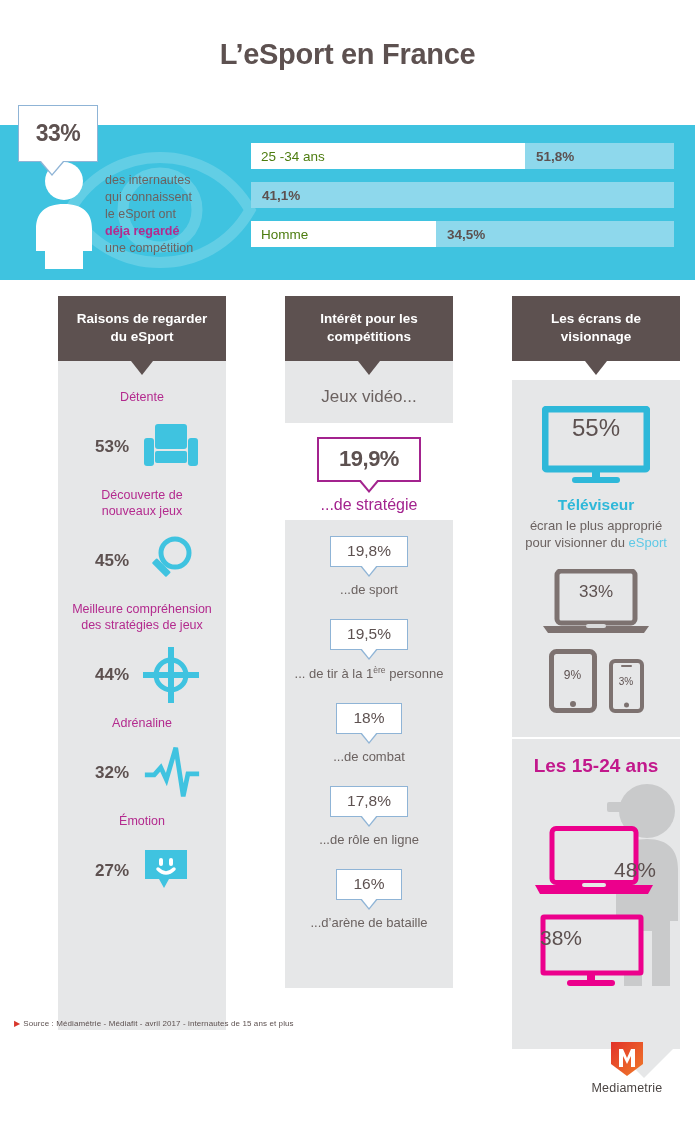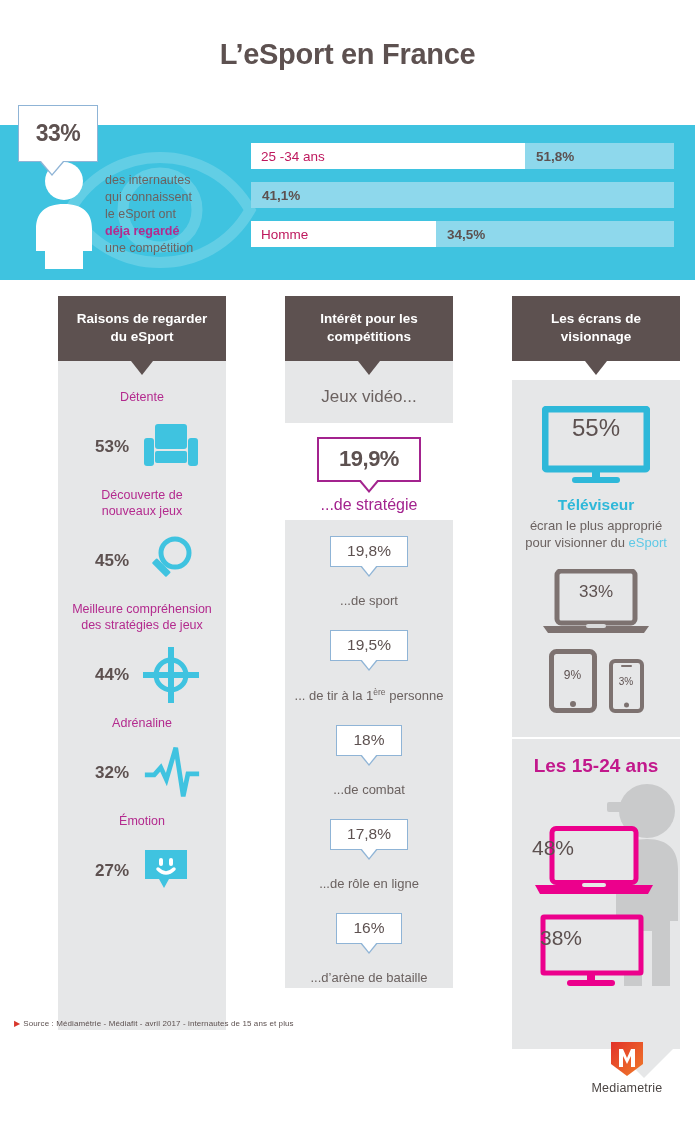--- a/index.html
+++ b/index.html
@@ -58,21 +58,21 @@
   
   .bars { position:absolute; left:251px; top:18px; width:423px; }
   .barrow {
     position: relative; height: 26px; margin-bottom: 13px;
     background: #8ed8ec;
     display:flex; align-items:center;
   }
   .barrow .fill {
     height: 26px; background:#ffffff;
     display:flex; align-items:center; padding-left:10px;
-    font-size:13.5px; color:#be185d;
+    font-size:13.5px; color:#4d7c0f;
   }
   .barrow .pct {
     font-size: 13.5px; font-weight: bold; color:#5d5150;
     padding-left: 11px;
   }
 
   
   .cols { position:absolute; top:296px; left:0; width:695px; }
   .col { position:absolute; top:0; width:212px;padding-left:44px; }
   .col.c1 { left: 14px; }
@@ -132,21 +132,21 @@
   .tag-sm:after{
     content:""; position:absolute; left:50%; margin-left:-8px; bottom:-9px;
     width:0;height:0;border-left:8px solid transparent;border-right:8px solid transparent;
     border-top:10px solid #fff;
   }
   .tag-sm:before{
     content:""; position:absolute; left:50%; margin-left:-9px; bottom:-11px;
     width:0;height:0;border-left:9px solid transparent;border-right:9px solid transparent;
     border-top:11px solid #8fb4d6;
   }
-  .tag-cap-sm { margin-top:26px; font-size:13px; color:#6b6260; }
+  .tag-cap-sm { margin-top:15px; font-size:13px; color:#6b6260; }
   .tag-cap-sm sup { font-size:8.5px; vertical-align: super;}
 
   
   .rbody { background:#e6e7e8; padding:18px 0 0; text-align:center; position:relative;margin-top:19px; }
   .tvlabel { color:#2eb8d9; font-size:15.5px; font-weight:bold; margin-top:8px;}
   .tvsub { font-size:13px; color:#6b6260; line-height:17px; margin-top:3px; padding:0 8px;}
   .tvsub .cy { color:#5ec9e6; }
   .devices { margin-top:18px; display:flex; flex-direction:column; align-items:center; }
   .hr { width:168px; height:2px; background:#ffffff; margin:20px auto 0; }
   .age-title { color:#c2188c; font-size:19px; font-weight:bold; margin-top:16px;}
@@ -421,21 +421,21 @@
             <rect x="95" y="21" width="40" height="10" rx="2" fill="#c9cacb"></rect>
             <path d="M135 58 C113 58 104 70 104 88 L104 140 L112 140 L112 205 L130 205 L130 150 L140 150 L140 205 L158 205 L158 140 L166 140 L166 88 C166 70 157 58 135 58 Z" fill="#c9cacb"></path>
           </svg>
 
           <div style="position:absolute;left:20px;top:45px;">
             <svg width="124" height="72" viewBox="0 0 124 72">
               <rect x="20" y="2.5" width="84" height="54" rx="4" fill="#e6e7e8" stroke="#ec008c" stroke-width="5"></rect>
               <path d="M3 59 H121 L116 68 H8 Z" fill="#ec008c"></path>
               <rect x="50" y="57" width="24" height="4" rx="2" fill="#e6e7e8"></rect>
             </svg>
-            <div style="position:absolute;left:0;top:10px;width:124px;text-align:left;font-size:21px;color:#5d5150;">48%</div>
+            <div style="position:absolute;left:0;top:32px;width:124px;text-align:right;font-size:21px;color:#5d5150;">48%</div>
           </div>
 
           <div style="position:absolute;left:28px;top:133px;">
             <svg width="104" height="74" viewBox="0 0 104 74">
               <rect x="3" y="3" width="98" height="56" rx="1" fill="#e6e7e8" stroke="#ec008c" stroke-width="5"></rect>
               <rect x="47" y="59" width="8" height="7" fill="#ec008c"></rect>
               <rect x="27" y="66" width="48" height="6" rx="3" fill="#ec008c"></rect>
             </svg>
             <div style="position:absolute;left:0;top:12px;width:124px;text-align:left;font-size:21px;color:#5d5150;">38%</div>
           </div>

